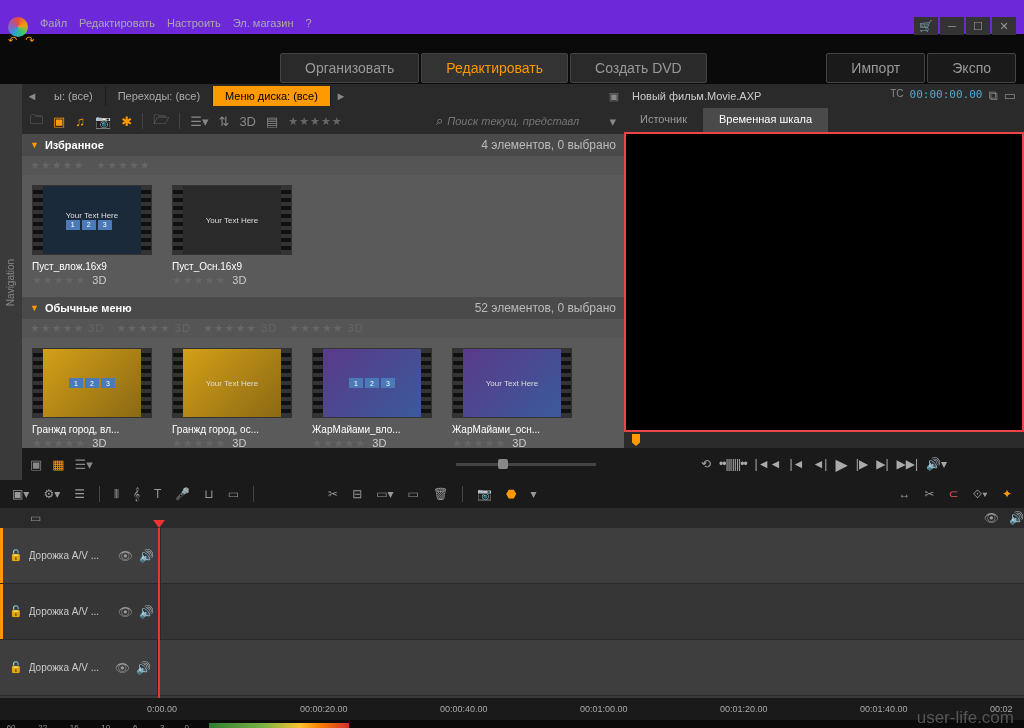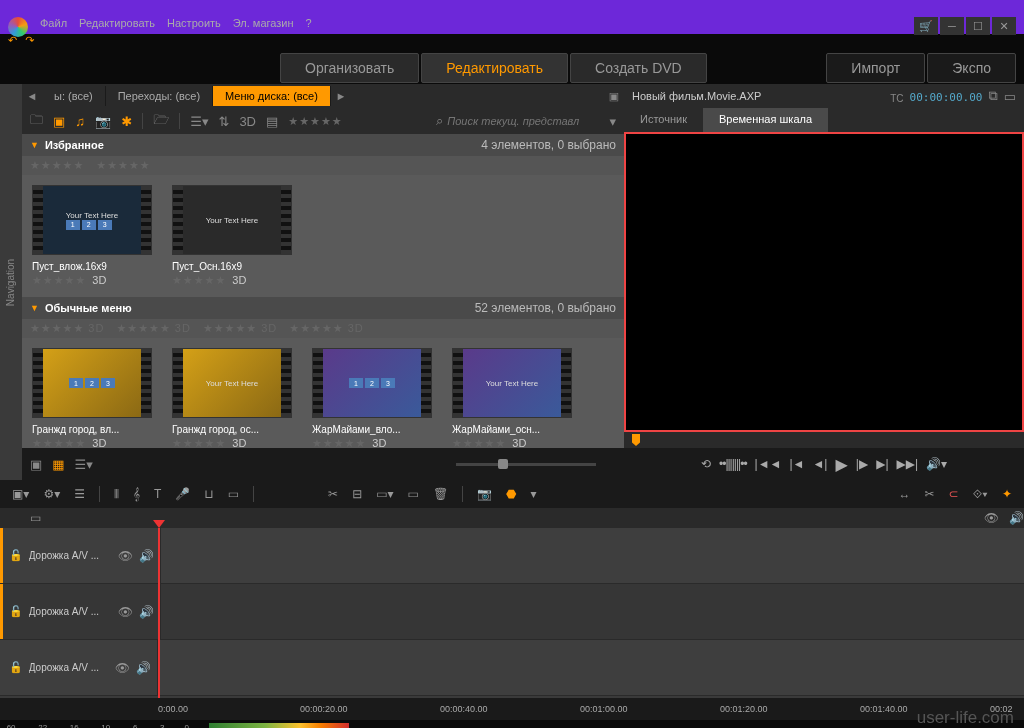--- a/index.html
+++ b/index.html
@@ -49,21 +49,21 @@
 .thumb-txt{color:#ddd;font-size:8px}
 .thumb-label{color:#fff;font-size:10px;margin-top:6px;white-space:nowrap;overflow:hidden;text-overflow:ellipsis}
 .thumb-sub{display:flex;gap:6px;font-size:9px;margin-top:2px}
 .lib-bottom{height:32px;background:#1a1a1a;display:flex;align-items:center;padding:0 8px;gap:10px}
 .grid-ico{color:#f90}
 .slider{flex:1;max-width:140px;height:3px;background:#444;position:relative;margin-left:auto;margin-right:20px}
 .slider-h{position:absolute;width:10px;height:10px;background:#888;top:-4px;left:30%;border-radius:2px}
 .preview{width:400px;background:#ef4444;display:flex;flex-direction:column}
 .prev-hdr{height:24px;background:#2a2a2a;display:flex;align-items:center;padding:0 8px;gap:8px}
 .prev-title{color:#ccc}
-.tc{margin-left:auto;display:flex;gap:6px;align-items:flex-end}
+.tc{margin-left:auto;display:flex;gap:6px;align-items:flex-start}
 .tc-lbl{color:#888;font-size:10px}
 .tc-val{color:#5ac;font-family:monospace;font-size:11px}
 .prev-tabs{height:24px;background:#2a2a2a;display:flex}
 .prev-tab{padding:5px 16px;color:#999;cursor:pointer}
 .prev-tab.active{background:#4a4a4a;color:#fff}
 .prev-screen{flex:1;background:#000;margin:2px}
 .prev-scrub{height:16px;background:#2a2a2a;position:relative}
 .scrub-mark{position:absolute;left:8px;top:2px;width:8px;height:12px;background:#f90;clip-path:polygon(0 0,100% 0,100% 70%,50% 100%,0 70%)}
 .prev-ctrl{height:32px;background:#1a1a1a;display:flex;align-items:center;justify-content:center;gap:8px}
 .pc-btn{color:#aaa;cursor:pointer;font-size:12px}
@@ -386,21 +386,21 @@
       <div class="track-hdr" style="border-left:3px solid transparent">
           <span class="lk">🔓</span>
           <span class="track-name">Дорожка A/V ...</span>
           <span class="tl-ico">👁</span>
           <span class="tl-ico">🔊</span>
         </div>
       <div class="track-body"></div>
     </div>
   </div>
   <div class="tl-ruler">
-    <span class="ruler-mark" style="left:158px">0:00.00</span>
+    <span class="ruler-mark" style="left:147px">0:00.00</span>
     <span class="ruler-mark" style="left:300px">00:00:20.00</span>
     <span class="ruler-mark" style="left:440px">00:00:40.00</span>
     <span class="ruler-mark" style="left:580px">00:01:00.00</span>
     <span class="ruler-mark" style="left:720px">00:01:20.00</span>
     <span class="ruler-mark" style="left:860px">00:01:40.00</span>
     <span class="ruler-mark" style="left:990px">00:02</span>
   </div>
   <div class="tl-meter">
     <span class="db">-60</span>
     <span class="db">-22</span>

